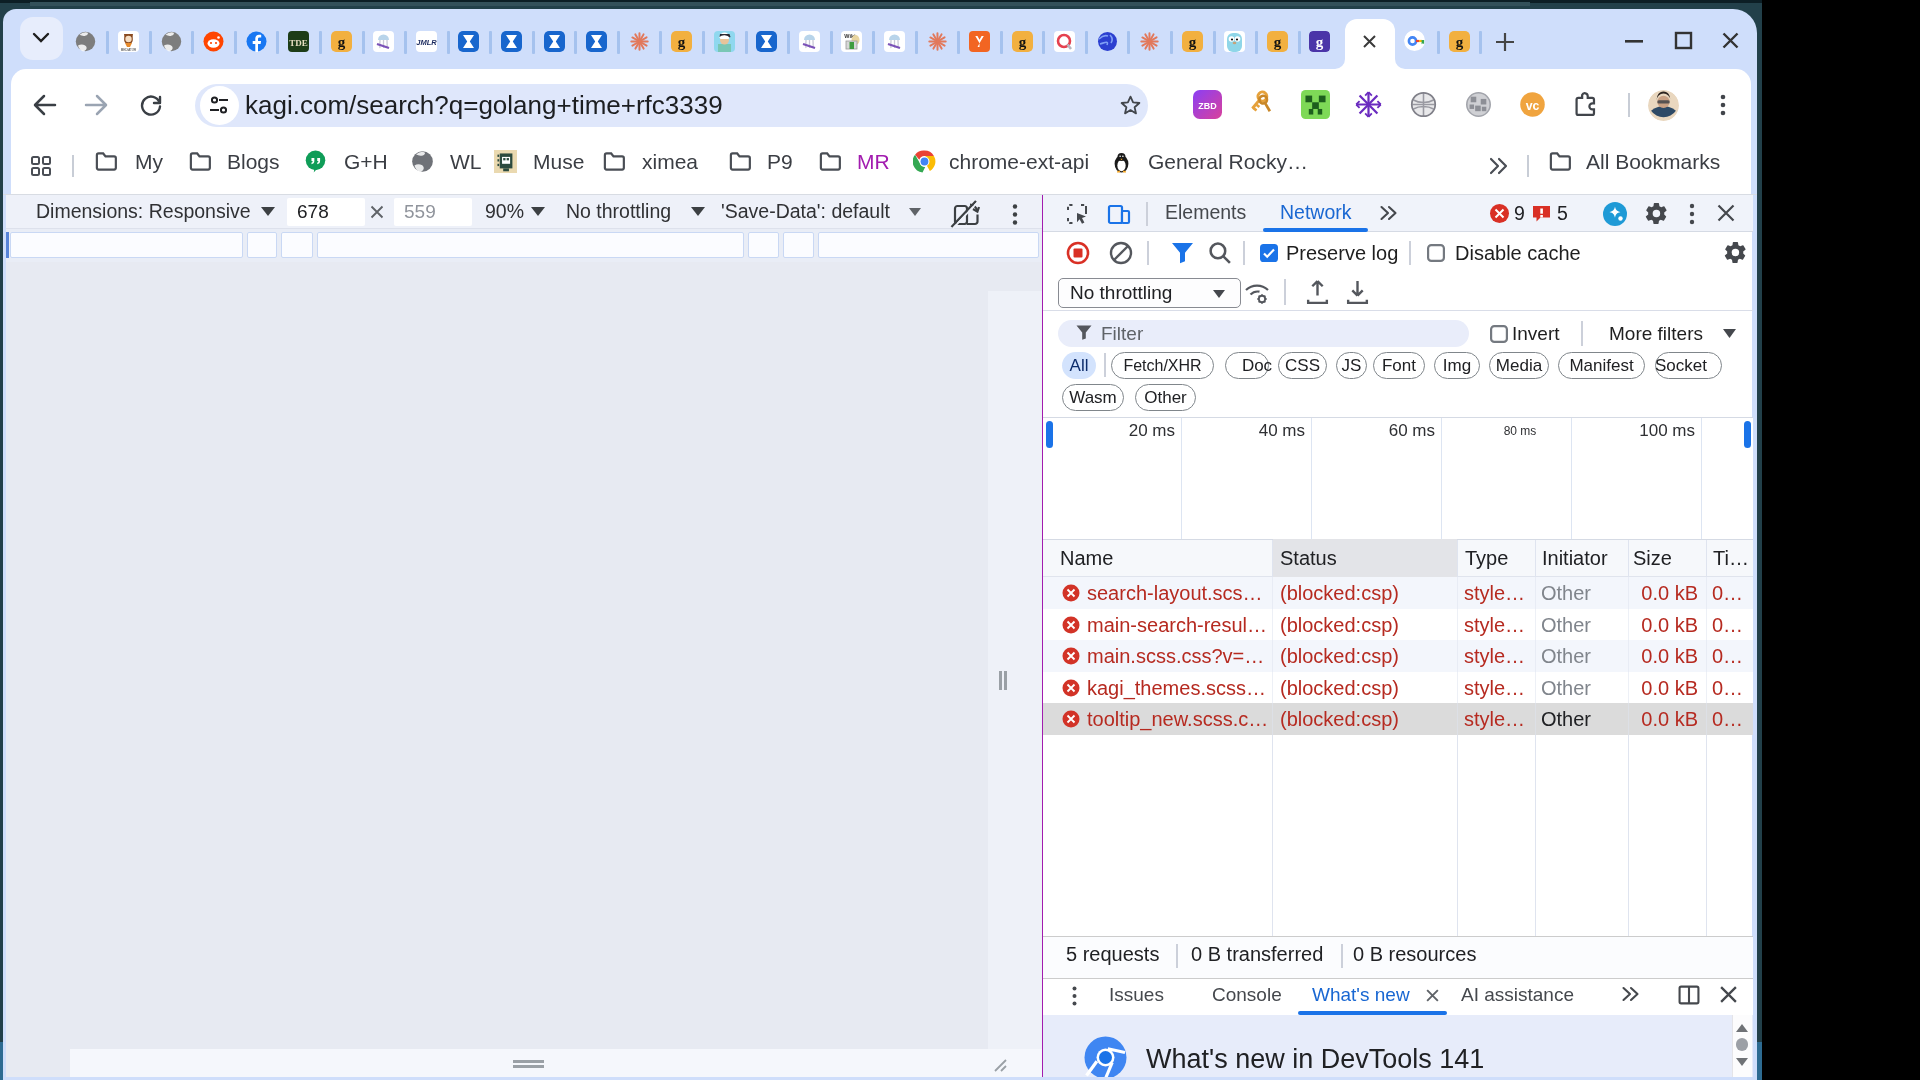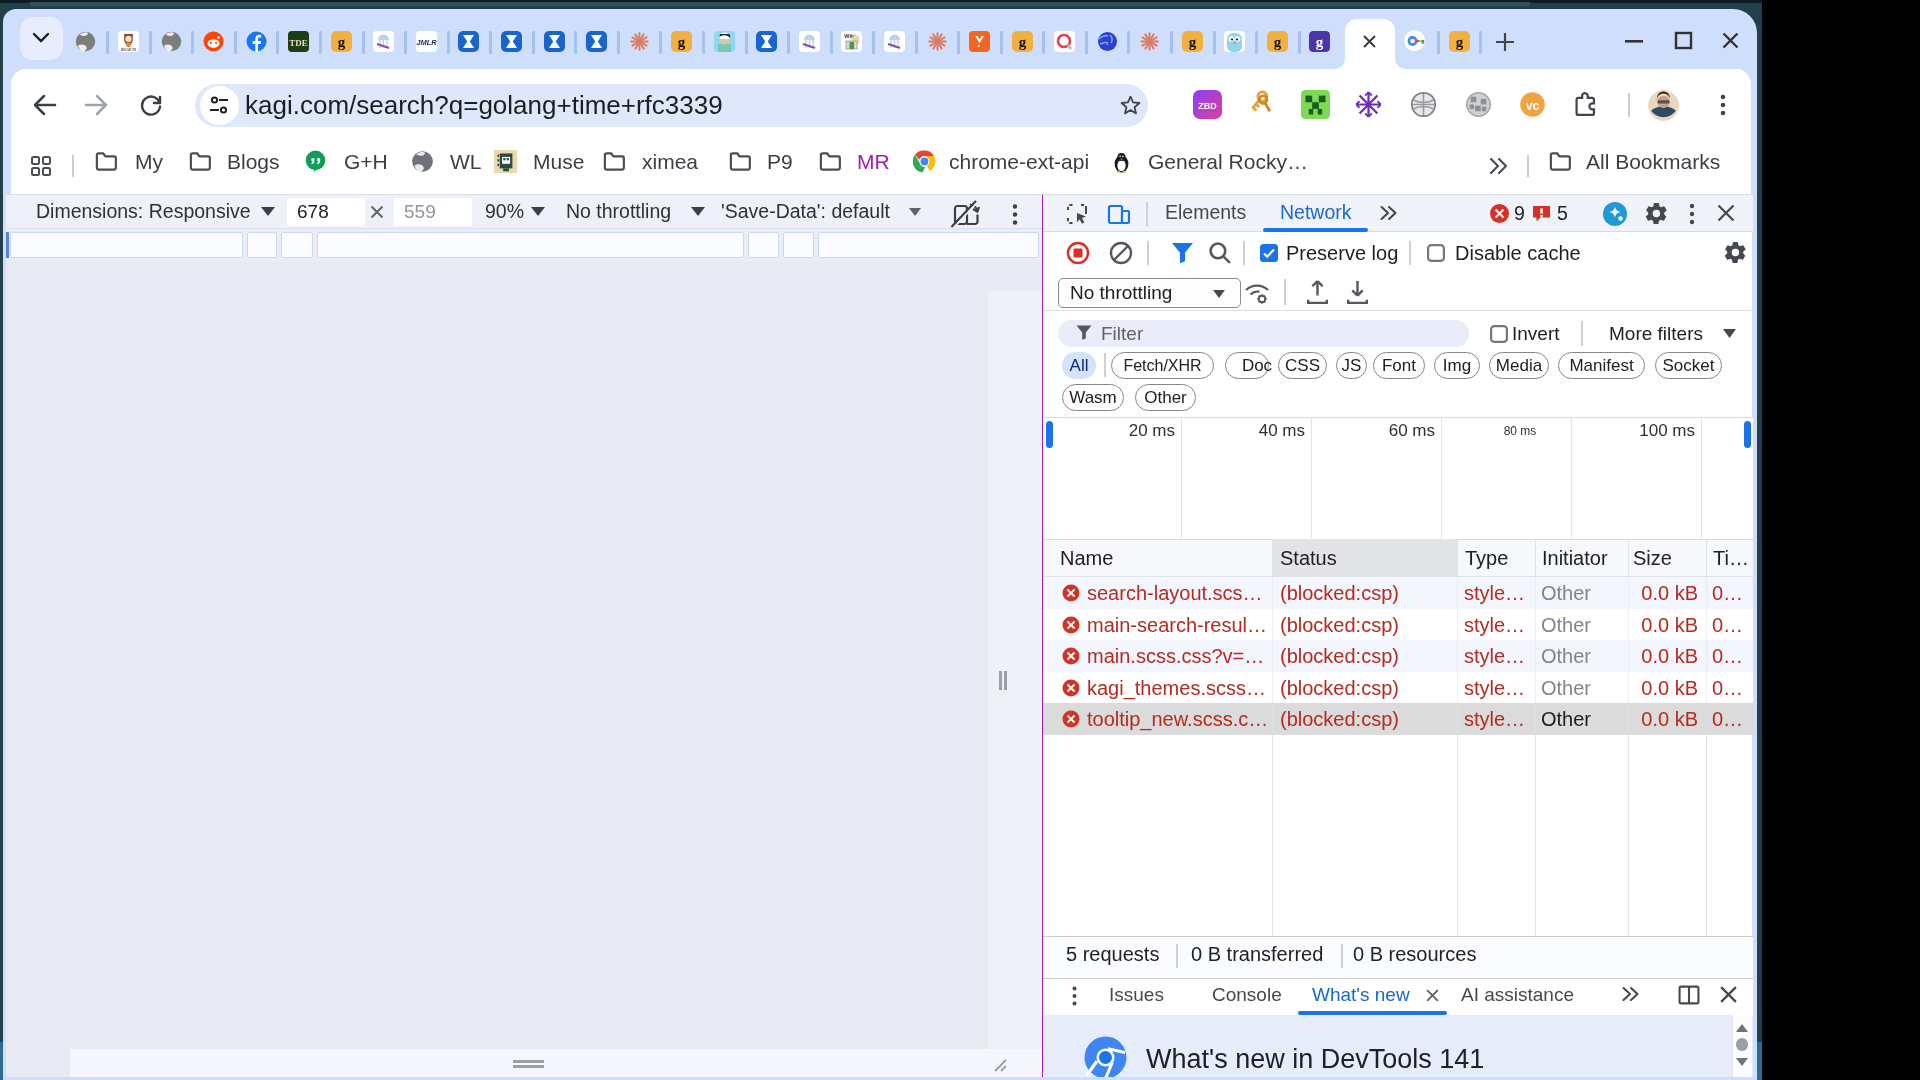--- a/index.html
+++ b/index.html
@@ -750,21 +750,21 @@
         <div class="txt" style="left:293px;top:160px;width:31px;text-align:center;font-size:17px;line-height:21px;color:#202124">JS</div>
         <div class="ab" style="left:330px;top:157px;width:52px;height:27px;background:#fff;border:1px solid #80868b;border-radius:14px"></div>
         <div class="txt" style="left:330px;top:160px;width:52px;text-align:center;font-size:17px;line-height:21px;color:#202124">Font</div>
         <div class="ab" style="left:391px;top:157px;width:46px;height:27px;background:#fff;border:1px solid #80868b;border-radius:14px"></div>
         <div class="txt" style="left:391px;top:160px;width:46px;text-align:center;font-size:17px;line-height:21px;color:#202124">Img</div>
         <div class="ab" style="left:446px;top:157px;width:60px;height:27px;background:#fff;border:1px solid #80868b;border-radius:14px"></div>
         <div class="txt" style="left:446px;top:160px;width:60px;text-align:center;font-size:17px;line-height:21px;color:#202124">Media</div>
         <div class="ab" style="left:515px;top:157px;width:87px;height:27px;background:#fff;border:1px solid #80868b;border-radius:14px"></div>
         <div class="txt" style="left:515px;top:160px;width:87px;text-align:center;font-size:17px;line-height:21px;color:#202124">Manifest</div>
         <div class="ab" style="left:612px;top:157px;width:67px;height:27px;background:#fff;border:1px solid #80868b;border-radius:14px"></div>
-        <div class="txt" style="left:612px;top:160px;width:67px;text-align:center;font-size:17px;line-height:21px;color:#202124">Socket</div>
+        <div class="txt" style="left:612px;top:160px;width:67px;font-size:17px;line-height:21px;color:#202124">Socket</div>
         <div class="ab" style="left:19px;top:189px;width:62px;height:27px;background:#fff;border:1px solid #80868b;border-radius:14px"></div>
         <div class="txt" style="left:19px;top:192px;width:62px;text-align:center;font-size:17px;line-height:21px;color:#202124">Wasm</div>
         <div class="ab" style="left:92px;top:189px;width:61px;height:27px;background:#fff;border:1px solid #80868b;border-radius:14px"></div>
         <div class="txt" style="left:92px;top:192px;width:61px;text-align:center;font-size:17px;line-height:21px;color:#202124">Other</div>
         <div class="ab" style="left:0;top:222px;width:710px;height:123px;background:#fff;border-top:1px solid #d5dae4;border-bottom:1px solid #d5dae4"></div>
         <div class="ab" style="left:138px;top:223px;width:1px;height:121px;background:#dde5f2"></div>
         <div class="txt" style="left:52px;top:226px;width:80px;text-align:right;font-size:17px;line-height:20px;color:#2f3033">20 ms</div>
         <div class="ab" style="left:268px;top:223px;width:1px;height:121px;background:#dde5f2"></div>
         <div class="txt" style="left:182px;top:226px;width:80px;text-align:right;font-size:17px;line-height:20px;color:#2f3033">40 ms</div>
         <div class="ab" style="left:398px;top:223px;width:1px;height:121px;background:#dde5f2"></div>

